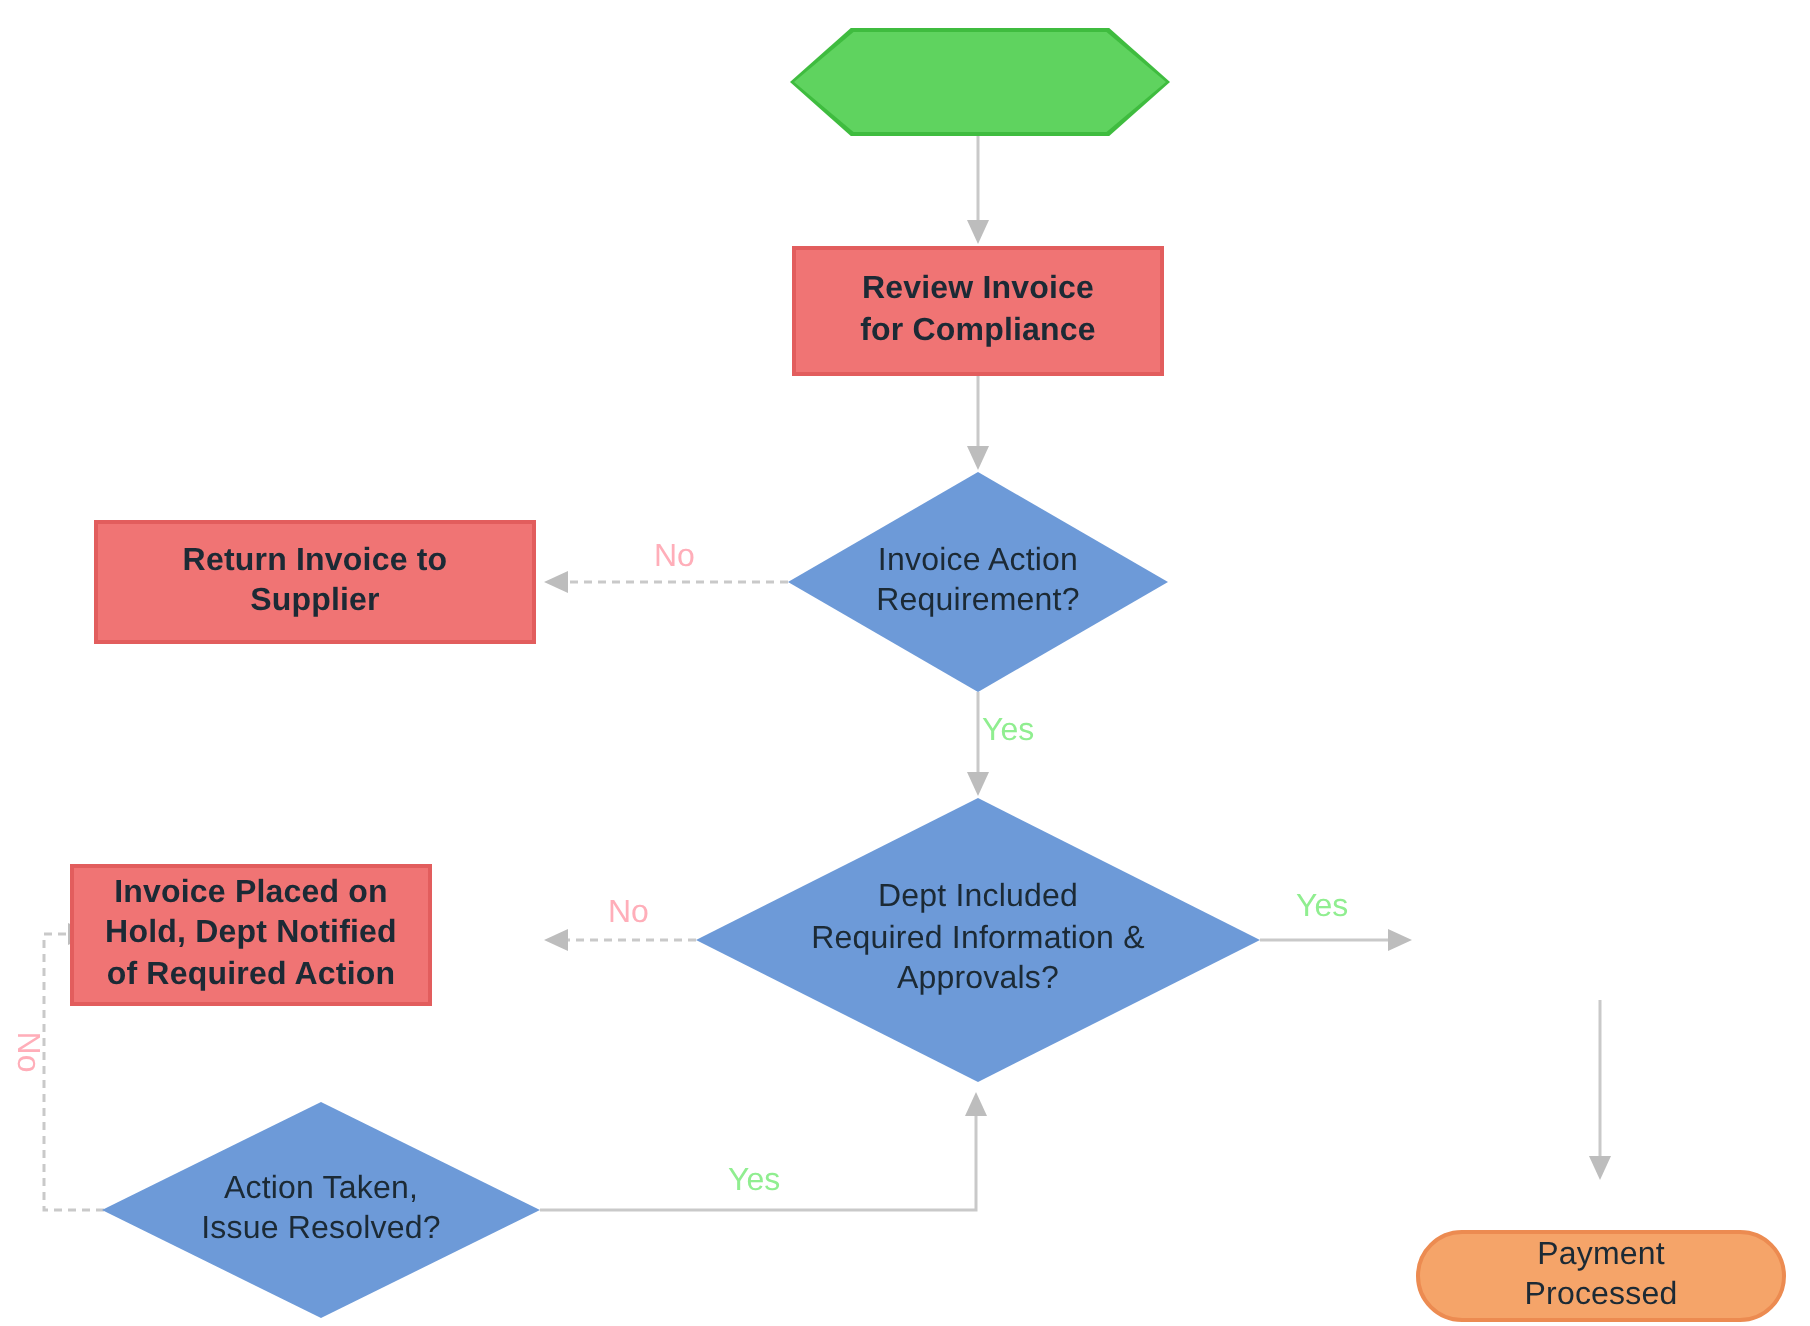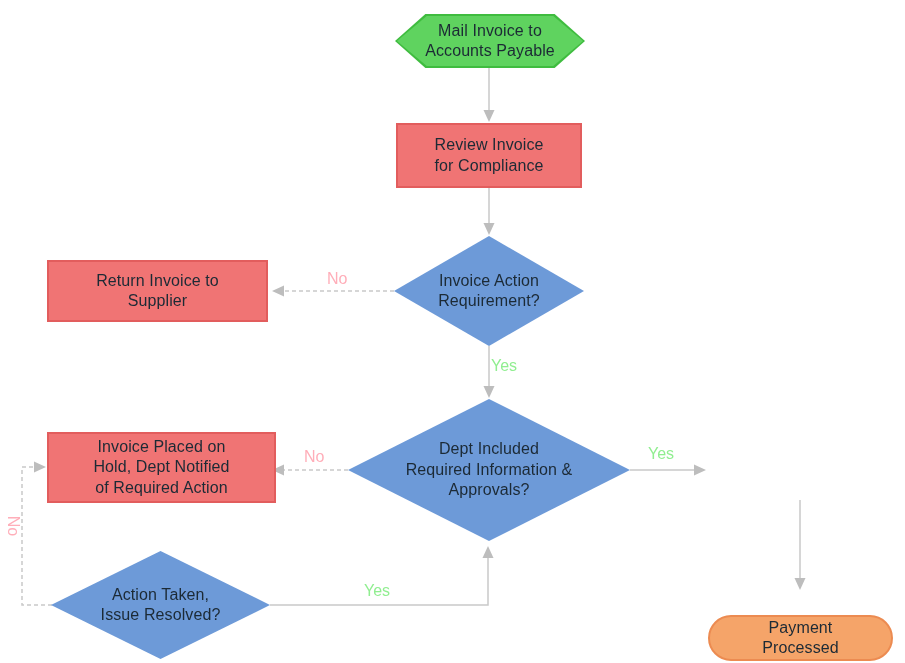--- a/index.html
+++ b/index.html
@@ -27,20 +27,21 @@
   .node-label {
     white-space: pre-line;
     color: var(--shape-text, #1c2a35);
     font-size: 16px;
     line-height: 1.28;
     letter-spacing: 0.1px;
   }
   .process {
     background: var(--process-fill, #f07474);
     border: 2px solid var(--process-border, #e25d5d);
+    font-weight: bold;
   }
   .decision {
     background: var(--decision-fill, #6d9ad8);
     clip-path: polygon(50% 0%, 100% 50%, 50% 100%, 0% 50%);
   }
   .terminator {
     background: var(--terminator-fill, #f5a469);
     border: 2px solid var(--terminator-border, #ec8b51);
     border-radius: 24px;
     margin-top: 20px;
@@ -107,22 +108,20 @@
 
     <polyline points="270,605 488,605 488,558" style="fill:none;stroke:var(--connector);stroke-width:1.5"></polyline>
     <polygon points="488,546 482.5,558 493.5,558" style="fill:var(--arrowhead)"></polygon>
 
     <polyline points="52,605 22,605 22,467 34,467" style="fill:none;stroke:var(--connector);stroke-width:1.5;stroke-dasharray:4 3"></polyline>
     <polygon points="46,467 34,461.5 34,472.5" style="fill:var(--arrowhead)"></polygon>
   </svg>
 
   <div class="hex-outer" style="left:395px;top:14px;width:190px;height:54px">
     <div class="hex-inner"></div>
-    <span class="node-label">Mail Invoice to
-Accounts Payable</span>
   </div>
 
   <div class="node process" style="left:396px;top:123px;width:186px;height:65px">
     <span class="node-label">Review Invoice
 for Compliance</span>
   </div>
 
   <div class="node decision" style="left:394px;top:236px;width:190px;height:110px">
     <span class="node-label">Invoice Action
 Requirement?</span>
@@ -132,21 +131,21 @@
     <span class="node-label">Return Invoice to
 Supplier</span>
   </div>
 
   <div class="node decision" style="left:348px;top:399px;width:282px;height:142px">
     <span class="node-label">Dept Included
 Required Information &amp;
 Approvals?</span>
   </div>
 
-  <div class="node process" style="left:47px;top:432px;width:229px;height:71px">
+  <div class="node process" style="left:35px;top:432px;width:181px;height:71px">
     <span class="node-label">Invoice Placed on
 Hold, Dept Notified
 of Required Action</span>
   </div>
 
 
   <div class="node decision" style="left:51px;top:551px;width:219px;height:108px">
     <span class="node-label">Action Taken,
 Issue Resolved?</span>
   </div>

